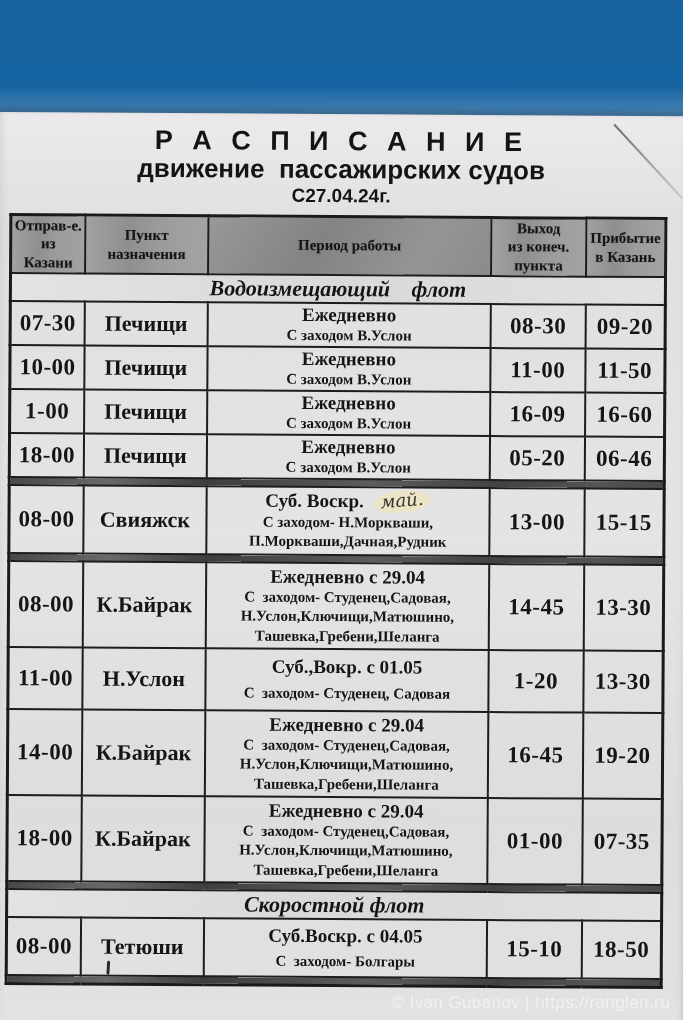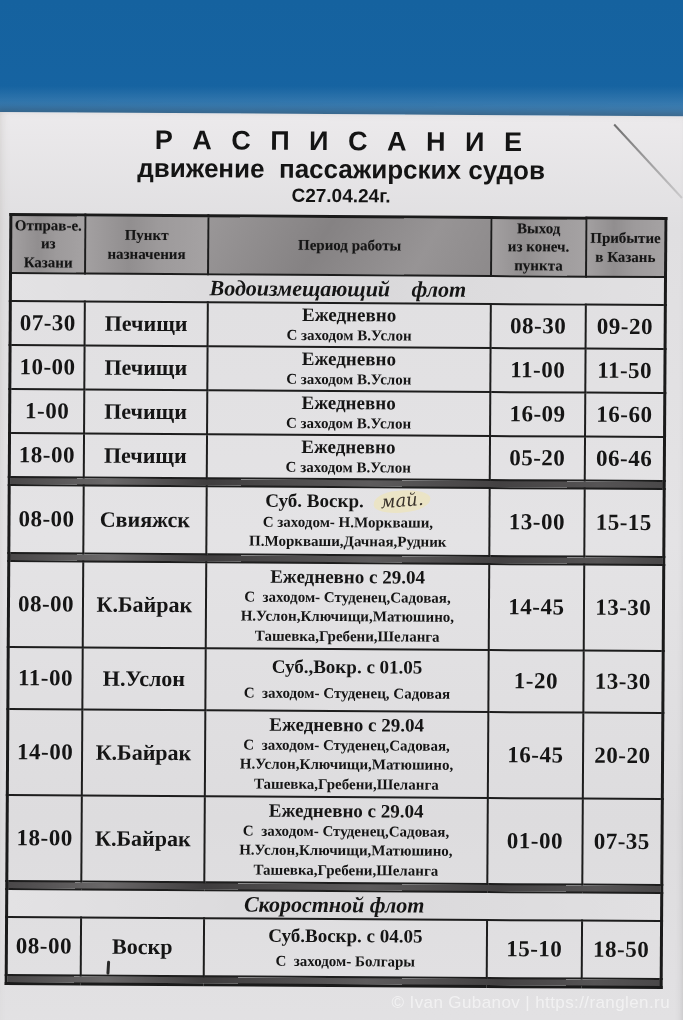--- a/index.html
+++ b/index.html
@@ -187,21 +187,21 @@
         <tr class="h-kb">
           <td class="time">14-00</td>
           <td class="dest">К.Байрак</td>
           <td class="period">
             <div class="p1">Ежедневно с 29.04</div>
             <div class="p2">С  заходом- Студенец,Садовая,</div>
             <div class="p2">Н.Услон,Ключищи,Матюшино,</div>
             <div class="p2">Ташевка,Гребени,Шеланга</div>
           </td>
           <td class="time">16-45</td>
-          <td class="time">20-20</td>
+          <td class="time">19-20</td>
         </tr>
 
         <tr class="h-kb">
           <td class="time">18-00</td>
           <td class="dest">К.Байрак</td>
           <td class="period">
             <div class="p1">Ежедневно с 29.04</div>
             <div class="p2">С  заходом- Студенец,Садовая,</div>
             <div class="p2">Н.Услон,Ключищи,Матюшино,</div>
             <div class="p2">Ташевка,Гребени,Шеланга</div>
@@ -213,21 +213,21 @@
         <tr class="band">
             <td colspan="5"></td>
           </tr>
 
         <tr class="section">
           <td colspan="5">Скоростной флот</td>
         </tr>
 
         <tr class="h-tet">
           <td class="time">08-00</td>
-          <td class="dest">Воскр</td>
+          <td class="dest">Тетюши</td>
           <td class="period">
             <div class="p1">Суб.Воскр. с 04.05</div>
             <div class="p2" style="margin-top:5px">С  заходом- Болгары</div>
           </td>
           <td class="time">15-10</td>
           <td class="time">18-50</td>
         </tr>
 
         <tr class="band">
             <td colspan="5"></td>

